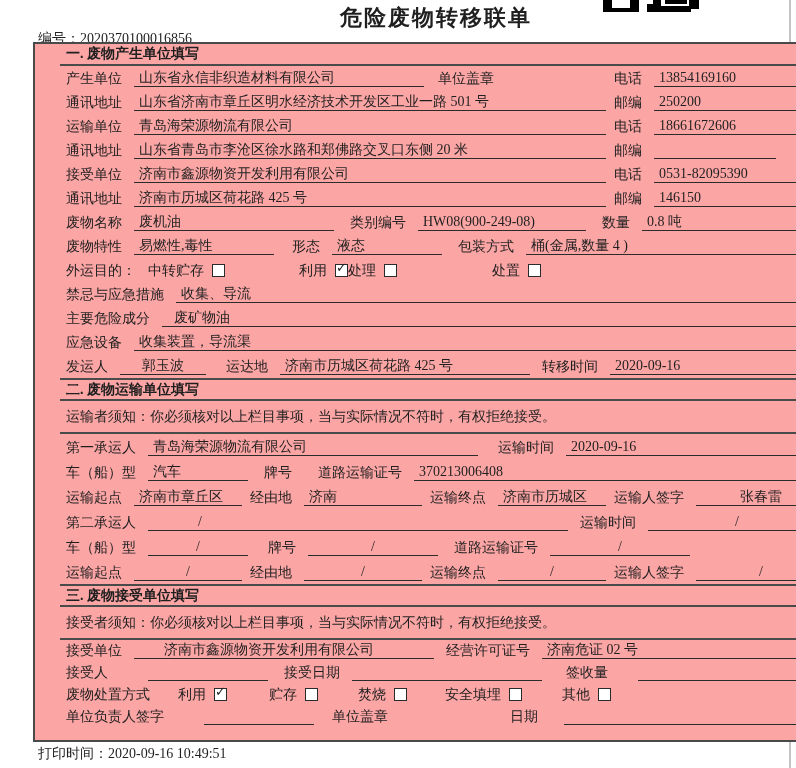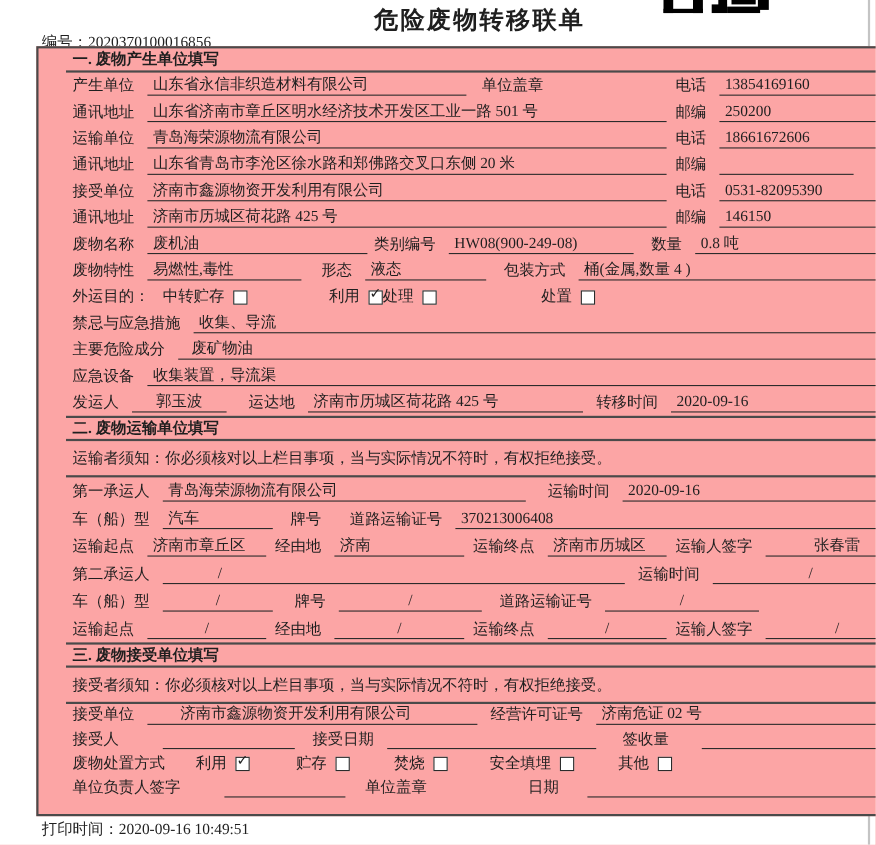--- a/index.html
+++ b/index.html
@@ -45,25 +45,25 @@
   .opt-l{white-space:nowrap;line-height:17px;}
   .cb{width:11px;height:11px;border:1px solid var(--ul);margin-left:8px;margin-bottom:2px;
       position:relative;flex:none;background:#fff;}
   .cb .tick{position:absolute;left:0px;top:-4px;font-size:13px;line-height:13px;
             font-family:"DejaVu Sans",sans-serif;} .w86{width:86px;} .w100{width:100px;} .w108{width:108px;}
   .w110{width:110px;} .w118{width:118px;} .w120{width:120px;}
   .w122{flex:0 0 122px;} .w130{width:130px;} .w140{width:140px;} .w150{width:150px;}
   .w168{width:168px;} .w190{width:190px;} .w200{width:200px;}
   .w250{width:250px;} .w290{width:290px;} .w300{width:300px;} .w330{width:330px;}
   .w420{width:420px;}
-  .ml6{margin-left:6px;} .ml8{margin-left:8px;} .ml12{margin-left:12px;}
+  .ml6{margin-left:16px;} .ml8{margin-left:8px;} .ml12{margin-left:12px;}
   .ml14{margin-left:14px;} .ml16{margin-left:16px;} .ml18{margin-left:18px;}
   .ml20{margin-left:20px;} .ml24{margin-left:24px;}
   .ml38{margin-left:38px;} .ml40{margin-left:40px;} .ml42{margin-left:42px;} .ml74{margin-left:74px;}
-  .ml95{margin-left:95px;} .ml99{} .ml110{margin-left:80px;}
+  .ml95{margin-left:95px;} .ml99{} .ml110{margin-left:110px;}
 
   .footer{position:absolute;left:38px;top:745px;white-space:nowrap;}
 </style>
 </head>
 <body>
 
 <div>
 
   <div class="serial">
     <span>编号：</span><span>2020370100016856</span>

